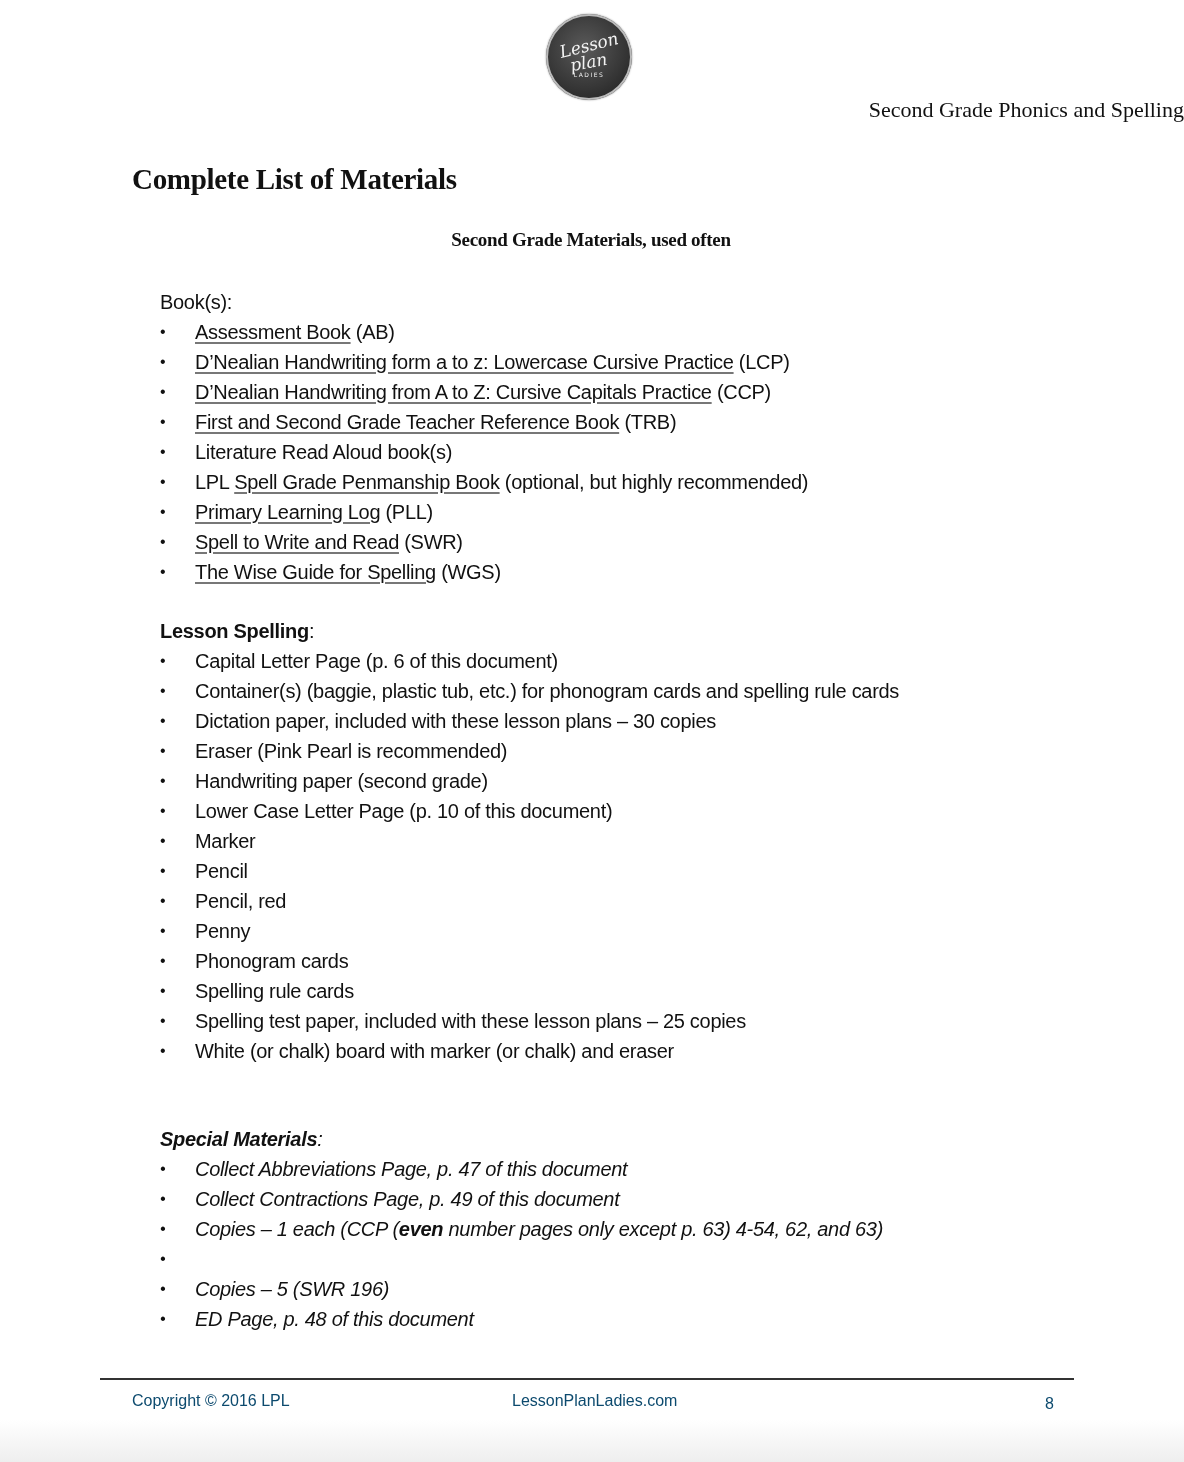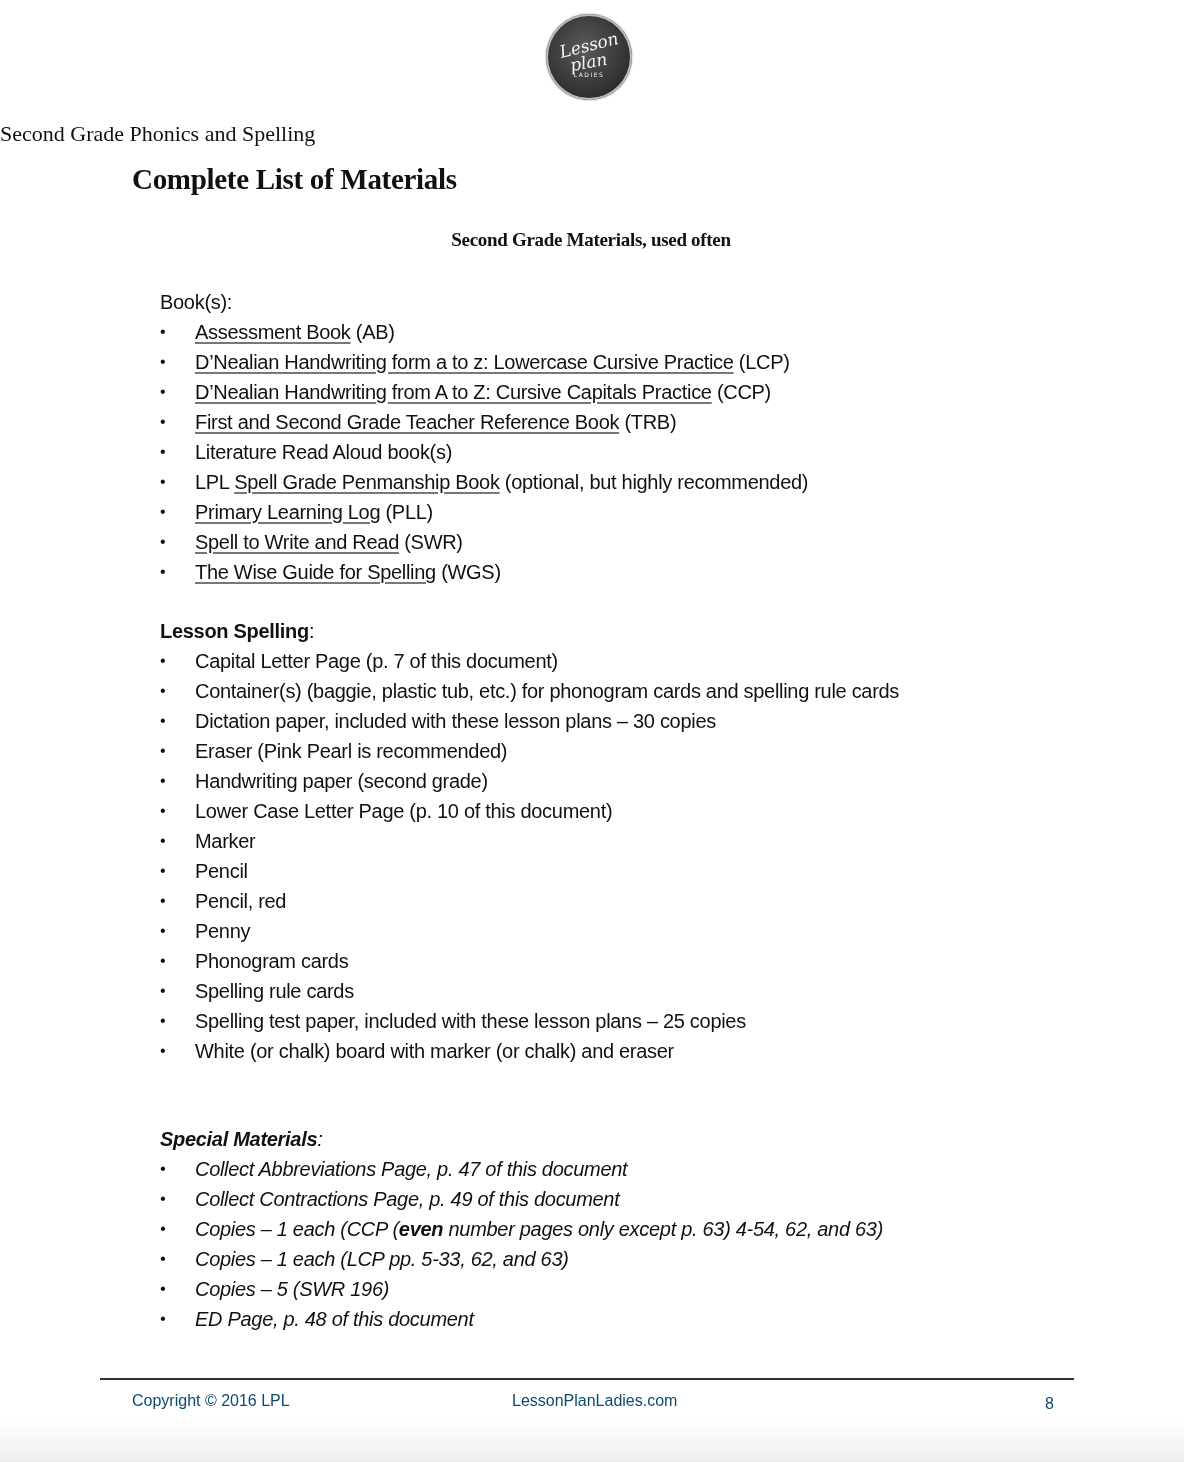--- a/index.html
+++ b/index.html
@@ -19,22 +19,22 @@
       border-radius: 50%;
       background: radial-gradient(circle at 45% 40%, #5a5a5a, #2e2e2e 70%, #3a3a3a);
       box-shadow: 0 0 0 2px #bbb inset, 0 0 2px #888;
       display: flex; align-items: center; justify-content: center; flex-direction: column;
       color: #f2f2f2;
     }
     .logo .l1 { font-family: "DejaVu Serif", serif; font-style: italic; font-size: 17px; line-height: 17px; transform: rotate(-14deg); margin-top: 2px; }
     .logo .l2 { font-family: "DejaVu Serif", serif; font-style: italic; font-size: 17px; line-height: 17px; transform: rotate(-10deg); }
     .logo .l3 { font-family: "DejaVu Sans", sans-serif; font-size: 6px; letter-spacing: 1.5px; line-height: 8px; }
     .header-title {
-      position: absolute; left: 0; width: 1184px; top: 97px; text-align: left;
-      font-family: "Liberation Serif", serif; font-size: 22px; color: #111; margin-top: 24px;
+      position: absolute; left: 0; width: 1184px; top: 97px; text-align: right;
+      font-family: "Liberation Serif", serif; font-size: 22px; color: #111;
     }
     .main-title {
       position: absolute; left: 132px; top: 163px;
       font-family: "Liberation Serif", serif; font-weight: bold; font-size: 29px; letter-spacing: -0.3px;
     }
     .sub-title {
       position: absolute; left: 0; width: 1184px; top: 229px; text-align: center;
       font-family: "Liberation Serif", serif; font-weight: bold; font-size: 19px; letter-spacing: -0.3px;
       padding-left: 0;
     }
@@ -82,21 +82,21 @@
       <li><span class="bullet">•</span><span>LPL </span><span class="u">Spell Grade Penmanship Book</span><span> (optional, but highly recommended)</span></li>
       <li><span class="bullet">•</span><span></span><span class="u">Primary Learning Log</span><span> (PLL)</span></li>
       <li><span class="bullet">•</span><span></span><span class="u">Spell to Write and Read</span><span> (SWR)</span></li>
       <li><span class="bullet">•</span><span></span><span class="u">The Wise Guide for Spelling</span><span> (WGS)</span></li>
     </ul>
   </div>
 
   <div class="section" style="top:616px;">
     <div class="label"><span class="b">Lesson Spelling</span><span>:</span></div>
     <ul>
-      <li><span class="bullet">•</span><span>Capital Letter Page (p. 7 of this document)</span></li>
+      <li><span class="bullet">•</span><span>Capital Letter Page (p. 6 of this document)</span></li>
       <li><span class="bullet">•</span><span>Container(s) (baggie, plastic tub, etc.) for phonogram cards and spelling rule cards</span></li>
       <li><span class="bullet">•</span><span>Dictation paper, included with these lesson plans – 30 copies</span></li>
       <li><span class="bullet">•</span><span>Eraser (Pink Pearl is recommended)</span></li>
       <li><span class="bullet">•</span><span>Handwriting paper (second grade)</span></li>
       <li><span class="bullet">•</span><span>Lower Case Letter Page (p. 10 of this document)</span></li>
       <li><span class="bullet">•</span><span>Marker</span></li>
       <li><span class="bullet">•</span><span>Pencil</span></li>
       <li><span class="bullet">•</span><span>Pencil, red</span></li>
       <li><span class="bullet">•</span><span>Penny</span></li>
       <li><span class="bullet">•</span><span>Phonogram cards</span></li>
@@ -105,21 +105,21 @@
       <li><span class="bullet">•</span><span>White (or chalk) board with marker (or chalk) and eraser</span></li>
     </ul>
   </div>
 
   <div class="section" style="top:1124px;font-style:italic;">
     <div class="label"><span class="b">Special Materials</span><span>:</span></div>
     <ul>
       <li><span class="bullet">•</span><span>Collect Abbreviations Page, p. 47 of this document</span><span class="b"></span><span></span></li>
       <li><span class="bullet">•</span><span>Collect Contractions Page, p. 49 of this document</span><span class="b"></span><span></span></li>
       <li><span class="bullet">•</span><span>Copies – 1 each (CCP (</span><span class="b">even</span><span> number pages only except p. 63) 4-54, 62, and 63)</span></li>
-      <li><span class="bullet">•</span><span>Copies – 1 each (LCP pp. 5-33, 62, and 63)</span><span class="b"></span><span></span></li>
+      <li><span class="bullet">•</span><span class="b"></span><span></span></li>
       <li><span class="bullet">•</span><span>Copies – 5 (SWR 196)</span><span class="b"></span><span></span></li>
       <li><span class="bullet">•</span><span>ED Page, p. 48 of this document</span><span class="b"></span><span></span></li>
     </ul>
   </div>
 
   <div class="footer-rule"></div>
   <div class="footer" style="left:132px;">Copyright © 2016 LPL</div>
   <div class="footer" style="left:512px;">LessonPlanLadies.com</div>
   <div class="footer" style="left:1045px; top:1395px;">8</div>
 

